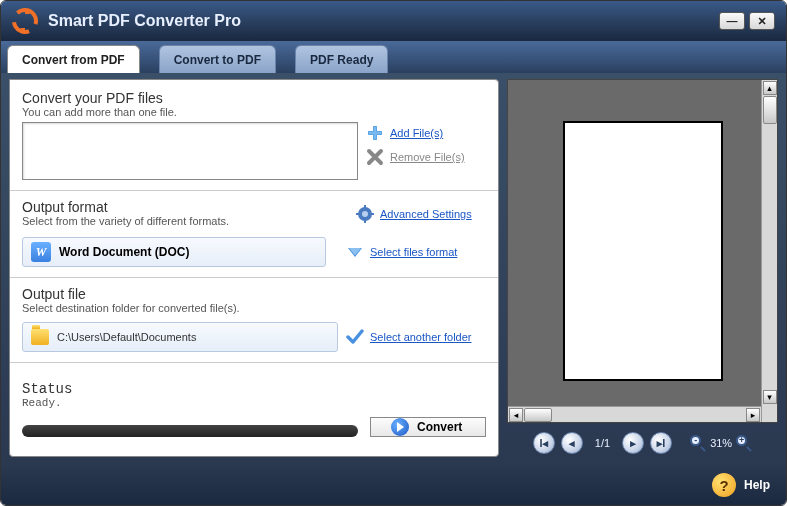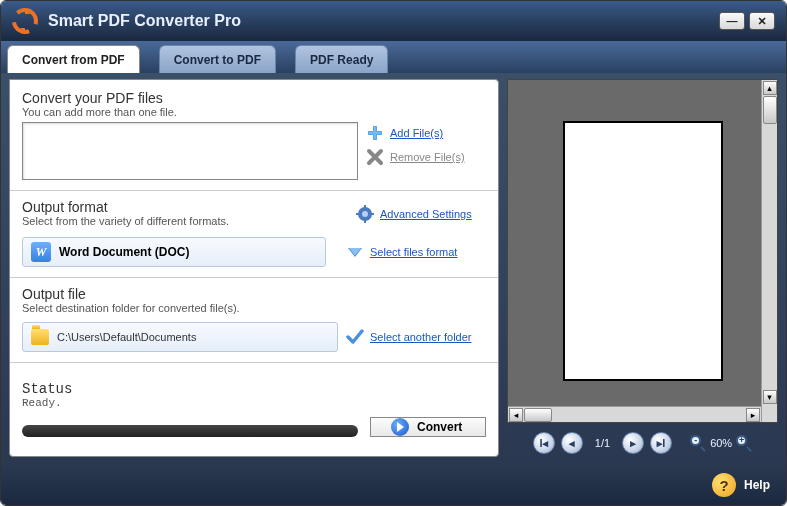--- a/index.html
+++ b/index.html
@@ -211,21 +211,21 @@
         <div class="navbtn">I◂</div>
         <div class="navbtn">◂</div>
         <span class="pager-txt">1/1</span>
         <div class="navbtn">▸</div>
         <div class="navbtn">▸I</div>
         <div class="zoom-group">
           <span class="magnifier">
               <span class="mag-circle">-</span>
               <span class="mag-handle"></span>
             </span>
-          <span class="zoom-txt">60%</span>
+          <span class="zoom-txt">31%</span>
           <span class="magnifier">
               <span class="mag-circle">+</span>
               <span class="mag-handle"></span>
             </span>
         </div>
       </div>
     </div>
   </div>
 
   <div class="footer">

